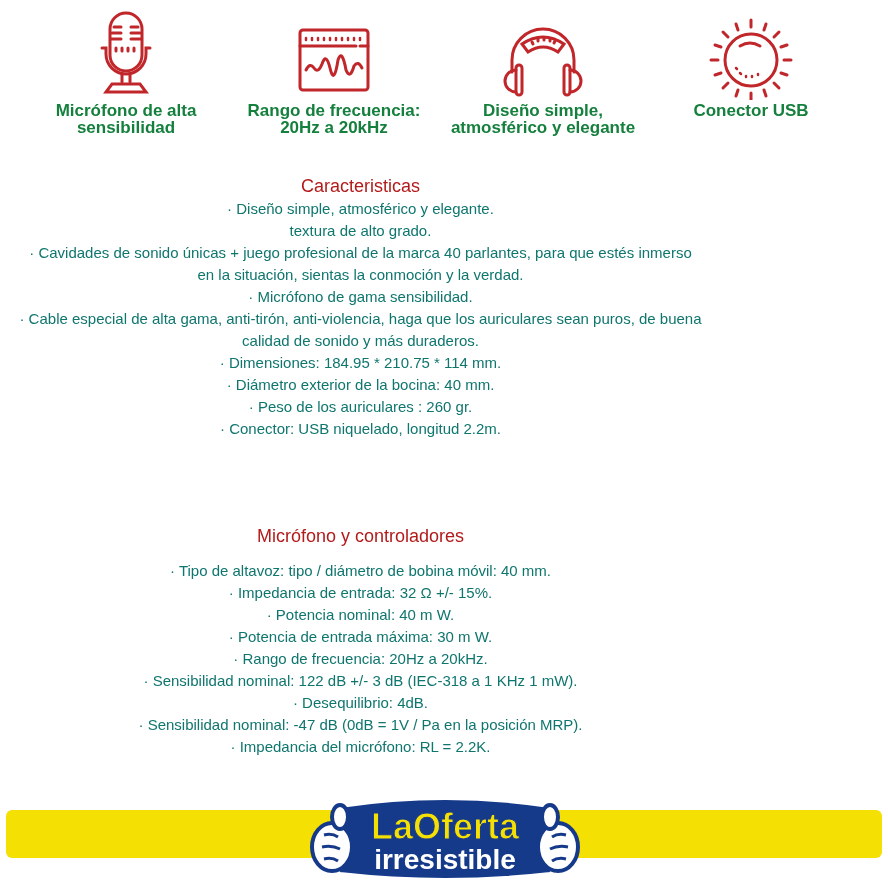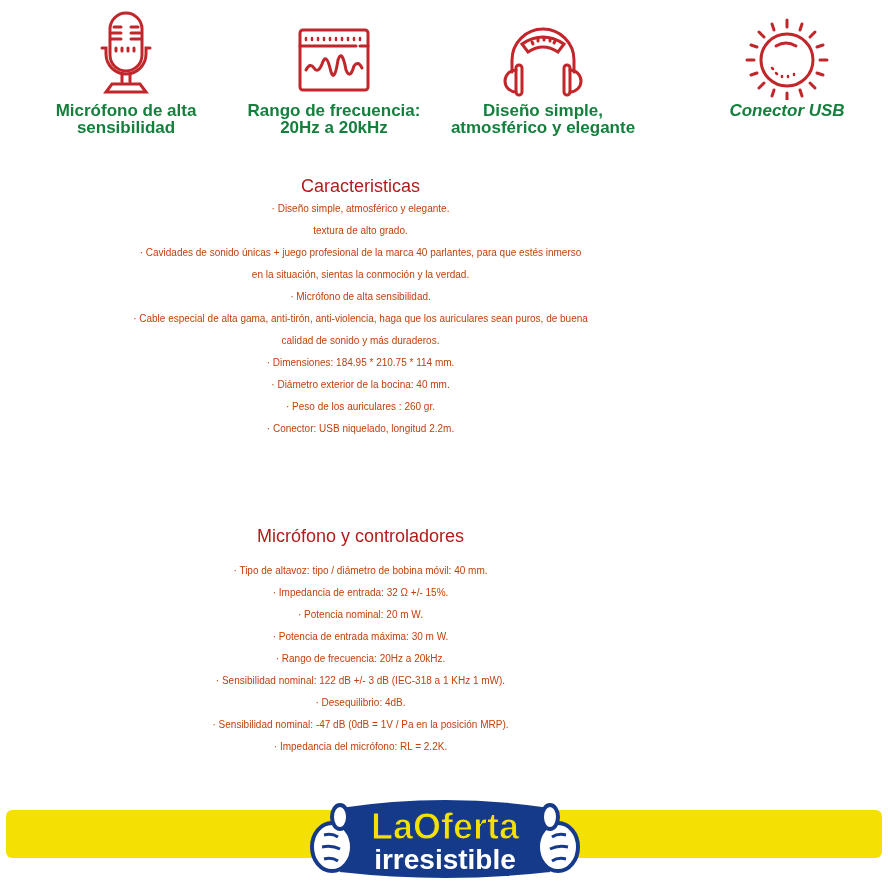--- a/index.html
+++ b/index.html
@@ -12,21 +12,21 @@
     .feature { position: absolute; top: 10px; width: 200px; text-align: center; }
     .feature svg { display: block; margin: 0 auto; }
     .feature .flabel {
       font-size: 17px; font-weight: bold; color: #15803d; line-height: 17px; margin-top: 2px;
     }
     .section { position: absolute; left: 0; width: 721px; text-align: center; }
     .section h2 {
       margin: 0; font-weight: normal; color: #b31b1b; font-size: 18px; line-height: 24px;
     }
     .section .line {
-      font-size: 10px; color: #c2410c; line-height: 22px; font-weight: 300;
+      font-size: 15px; color: #0f766e; line-height: 22px; font-weight: 300;
     }
     .banner-bar {
       position: absolute; left: 6px; top: 810px; width: 876px; height: 48px;
       background: #f5e003; border-radius: 6px;
     }
     .logo { position: absolute; left: 310px; top: 795px; width: 270px; height: 85px; }
   </style>
 </head>
 <body>
 
@@ -84,21 +84,21 @@
         <line x1="52" y1="29" x2="52" y2="31"></line>
         <line x1="57" y1="31" x2="56" y2="33"></line>
       <rect x="18" y="55" width="6" height="30" rx="3"></rect>
       <path d="M18 60 A10 10 0 0 0 18 82"></path>
       <rect x="66" y="55" width="6" height="30" rx="3"></rect>
       <path d="M72 60 A10 10 0 0 1 72 82"></path>
     </svg>
     <div class="flabel">Diseño simple, atmosférico y elegante</div>
   </div>
 
-  <div class="feature" style="left:687px;font-style:italic;">
+  <div class="feature" style="left:651px;">
     <svg width="90" height="90" viewBox="0 0 90 90" fill="none" stroke="#c0262a" stroke-width="3" stroke-linecap="round">
       <circle cx="45" cy="50" r="26"></circle>
       <path d="M34 36 Q44 30 54 36"></path>
       <g stroke-width="2.5">
         <line x1="30" y1="58" x2="31" y2="59"></line>
           <line x1="34" y1="63" x2="35" y2="64"></line>
           <line x1="40" y1="66" x2="40" y2="67"></line>
           <line x1="46" y1="66" x2="46" y2="67"></line>
           <line x1="52" y1="64" x2="52" y2="65"></line>
       </g>
@@ -122,34 +122,34 @@
     <div class="flabel">Conector USB</div>
   </div>
 </div>
 
 <div class="section" style="top:174px;">
   <h2>Caracteristicas</h2>
   <div class="line">· Diseño simple, atmosférico y elegante.</div>
   <div class="line">textura de alto grado.</div>
   <div class="line">· Cavidades de sonido únicas + juego profesional de la marca 40 parlantes, para que estés inmerso</div>
   <div class="line">en la situación, sientas la conmoción y la verdad.</div>
-  <div class="line">· Micrófono de alta sensibilidad.</div>
+  <div class="line">· Micrófono de gama sensibilidad.</div>
   <div class="line">· Cable especial de alta gama, anti-tirón, anti-violencia, haga que los auriculares sean puros, de buena</div>
   <div class="line">calidad de sonido y más duraderos.</div>
   <div class="line">· Dimensiones: 184.95 * 210.75 * 114 mm.</div>
   <div class="line">· Diámetro exterior de la bocina: 40 mm.</div>
   <div class="line">· Peso de los auriculares : 260 gr.</div>
   <div class="line">· Conector: USB niquelado, longitud 2.2m.</div>
 </div>
 
 <div class="section" style="top:524px;">
   <h2 style="margin-bottom:12px;">Micrófono y controladores</h2>
   <div class="line">· Tipo de altavoz: tipo / diámetro de bobina móvil: 40 mm.</div>
   <div class="line">· Impedancia de entrada: 32 Ω +/- 15%.</div>
-  <div class="line">· Potencia nominal: 20 m W.</div>
+  <div class="line">· Potencia nominal: 40 m W.</div>
   <div class="line">· Potencia de entrada máxima: 30 m W.</div>
   <div class="line">· Rango de frecuencia: 20Hz a 20kHz.</div>
   <div class="line">· Sensibilidad nominal: 122 dB +/- 3 dB (IEC-318 a 1 KHz 1 mW).</div>
   <div class="line">· Desequilibrio: 4dB.</div>
   <div class="line">· Sensibilidad nominal: -47 dB (0dB = 1V / Pa en la posición MRP).</div>
   <div class="line">· Impedancia del micrófono: RL = 2.2K.</div>
 </div>
 
 <div class="banner-bar"></div>
 <svg class="logo" viewBox="0 0 270 85">

